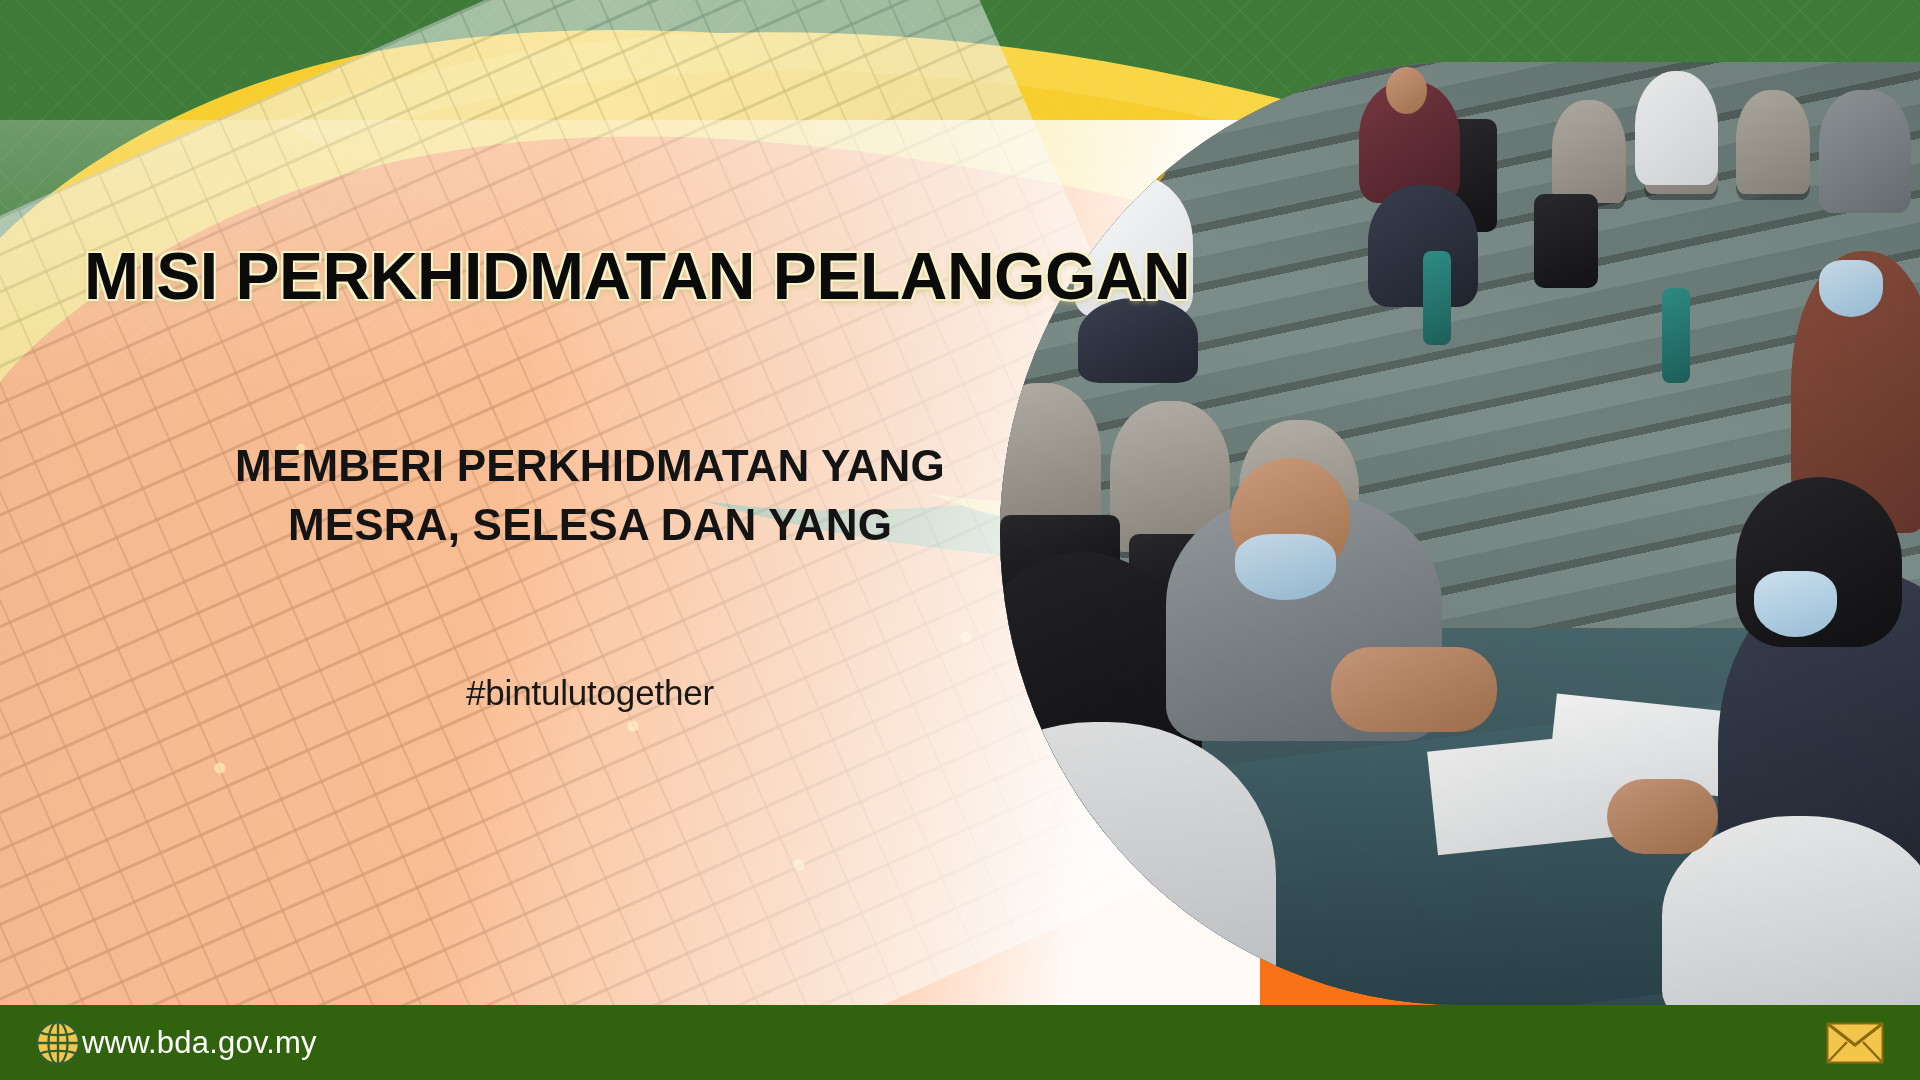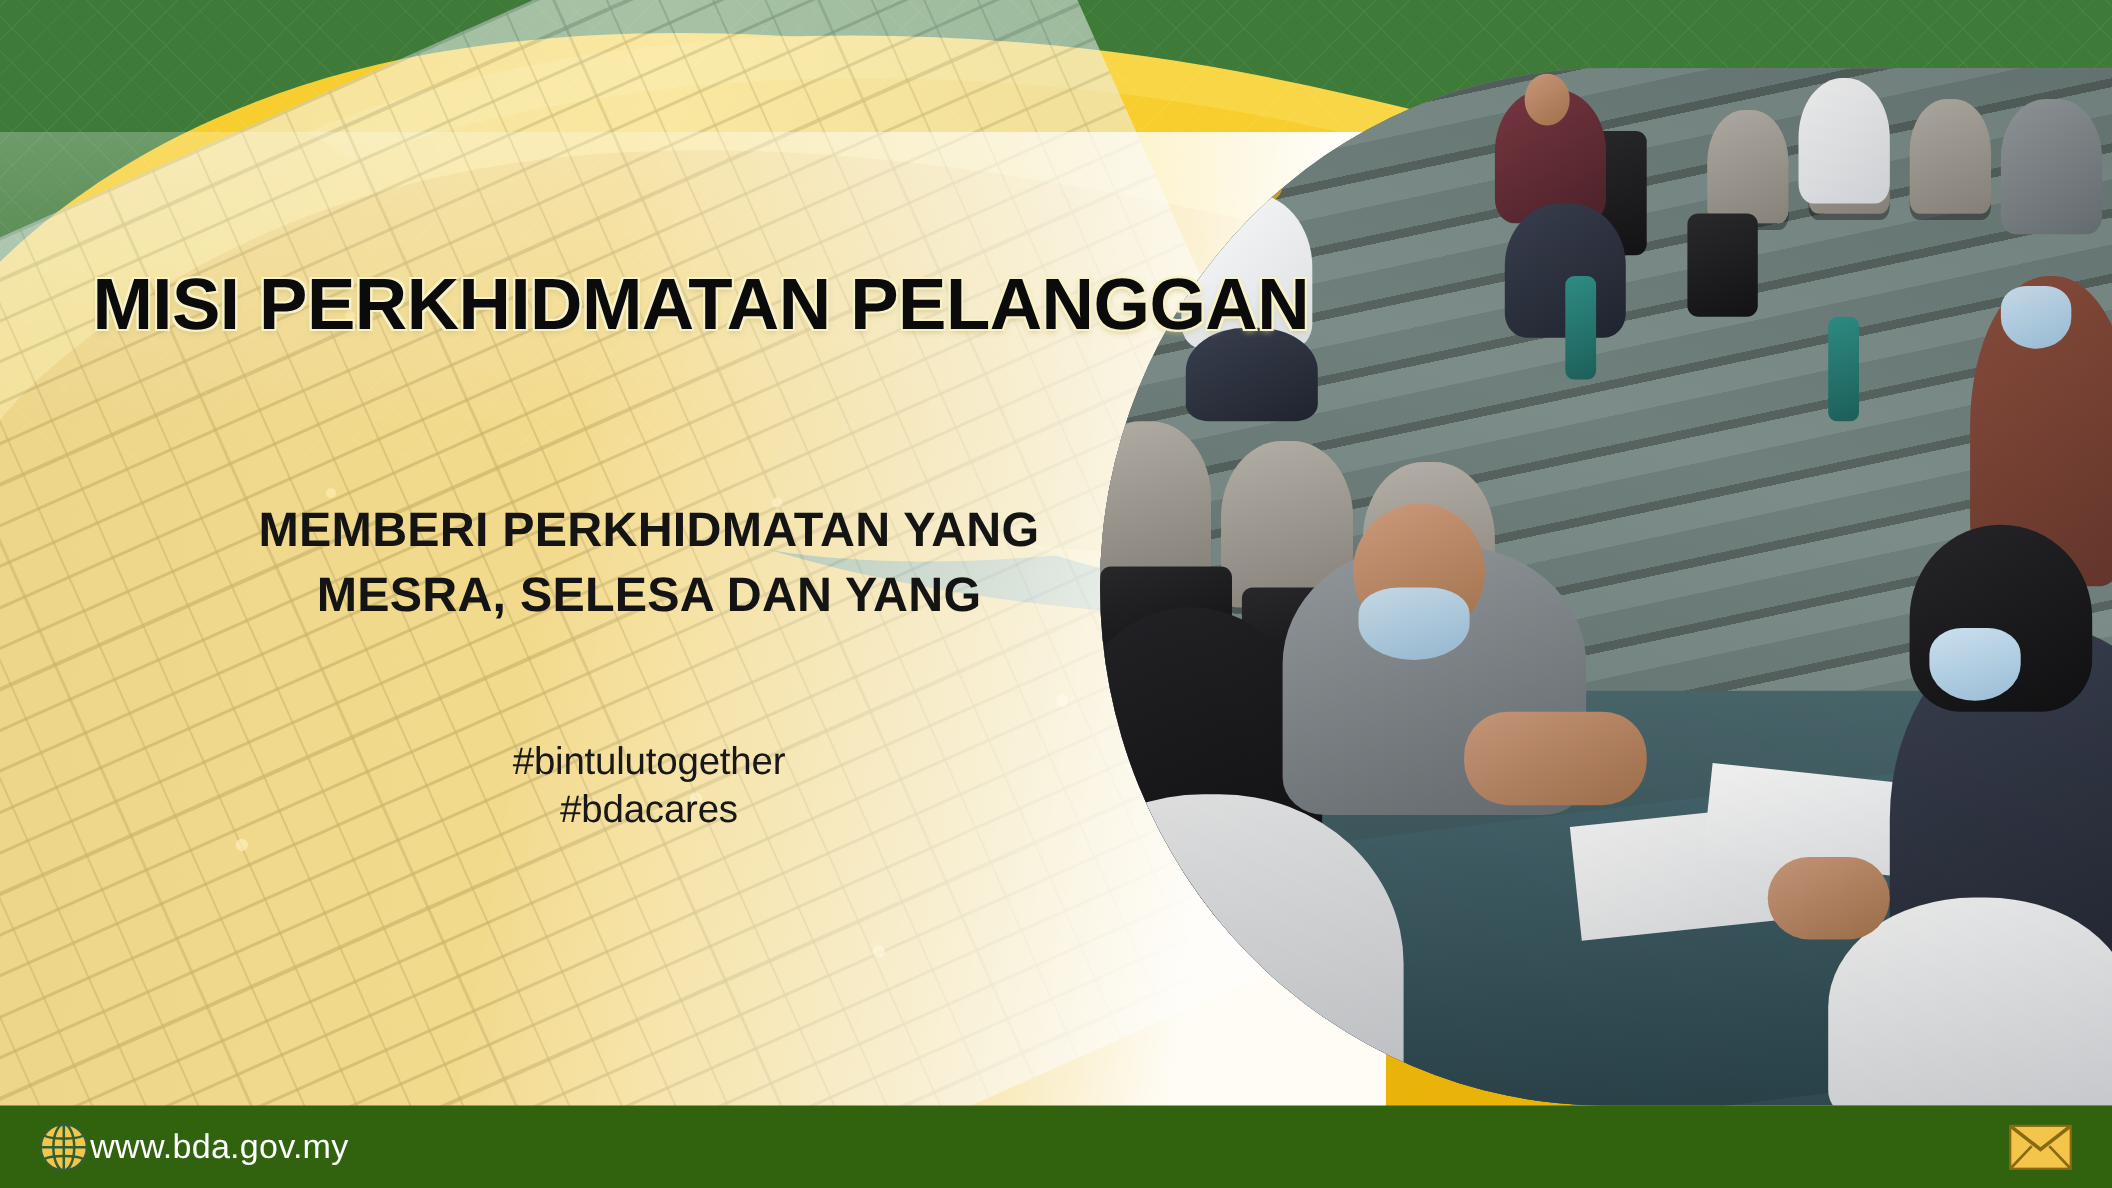--- a/index.html
+++ b/index.html
@@ -7,21 +7,21 @@
   html,body{
     width:1920px; height:1080px; overflow:hidden;
     background:#ffffff;
     font-family:"Liberation Sans", sans-serif;
   }
 
   #slide{
     position:relative;
     width:1920px; height:1080px;
     overflow:hidden;
-    background:#eab308;
+    background:#f97316;
   }
 
   
   .banner-wrap{
     position:absolute; left:0; top:0;
     width:1920px; height:1005px;
     overflow:hidden;
     pointer-events:none;
   }
   .banner-svg{ position:absolute; left:0; top:0; width:1920px; height:1005px; display:block; }
@@ -136,21 +136,21 @@
     line-height:1.04;
     text-shadow:
       -2px -2px 0 #f7f2c8,  2px -2px 0 #f7f2c8,
       -2px  2px 0 #f7f2c8,  2px  2px 0 #f7f2c8,
        0px  3px 6px rgba(200,190,120,.75);
     white-space:nowrap;
   }
 
   .subtitle{
     position:absolute;
-    left:90px; top:453px;
+    left:90px; top:437px;
     width:1000px;
     text-align:center;
     font-size:44px;
     font-weight:bold;
     color:#141414;
     line-height:1.34;
     letter-spacing:.2px;
   }
 
   .hashtags{
@@ -298,21 +298,20 @@
 
   <div class="title">MISI PERKHIDMATAN PELANGGAN</div>
 
   <div class="subtitle">
     <div>MEMBERI PERKHIDMATAN YANG</div>
     <div>MESRA, SELESA DAN YANG</div>
   </div>
 
   <div class="hashtags">
     <div>#bintulutogether</div>
-    <div>#bdacares</div>
   </div>
 
   <div class="footer">
 
     <div class="f-item">
       <span>
         <svg class="ico" width="48" height="48" viewBox="0 0 48 48" aria-hidden="true">
           <circle cx="24" cy="24" r="21" fill="#F3C54A"></circle>
           <g fill="none" stroke="#2F6030" stroke-width="2.3">
             <circle cx="24" cy="24" r="21"></circle>

